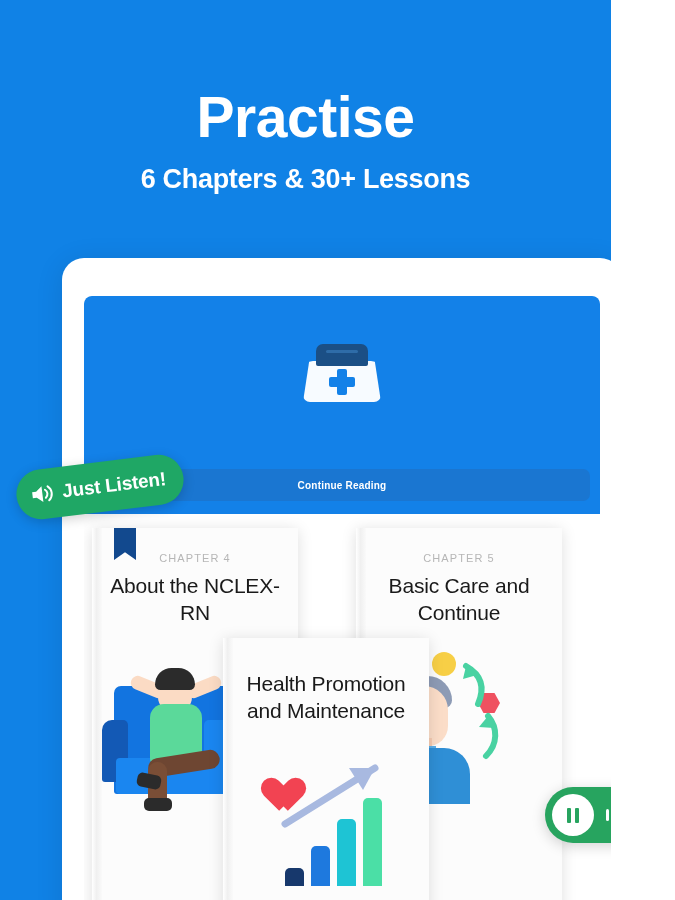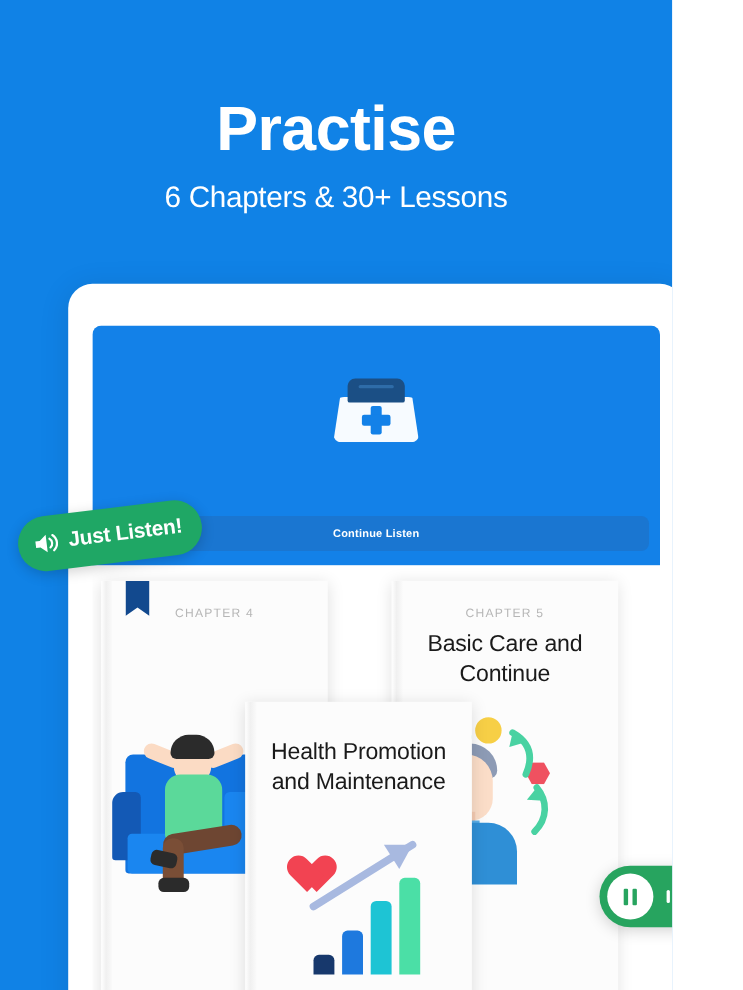--- a/index.html
+++ b/index.html
@@ -30,21 +30,21 @@
   .title {
     font-size: 57px;
     font-weight: bold;
     color: #ffffff;
     letter-spacing: -0.5px;
     line-height: 1.05;
   }
   .subtitle {
     margin-top: 16px;
     font-size: 27px;
-    font-weight: normal;
+    font-weight: bold;
     color: #ffffff;
     letter-spacing: -0.3px;
   }
 
   
   .tablet {
     position: absolute;
     left: 62px;
     top: 258px;
     width: 560px;
@@ -473,30 +473,31 @@
 
         <div class="nurse-cap">
           <div class="cap-body"></div>
           <div class="cap-band">
             <div class="cap-band-line"></div>
           </div>
           <div class="cap-cross-v"></div>
           <div class="cap-cross-h"></div>
         </div>
 
-        <button class="continue-btn">Continue Listen</button>
+        <button class="continue-btn">Continue Reading</button>
       </div>
 
       <div class="cards-area">
 
         <div class="card card-1">
           <div class="card-spine"></div>
           <div class="bookmark"></div>
           <div class="card-body">
             <div class="chapter-label">CHAPTER 4</div>
+            <div class="chapter-title">About the NCLEX-RN</div>
             <div class="art art1">
               <div class="chair"></div>
               <div class="chair-armL"></div>
               <div class="chair-armR"></div>
               <div class="chair-seat"></div>
               <div class="p1-armL"></div>
               <div class="p1-armR"></div>
               <div class="p1-head"></div>
               <div class="p1-hair"></div>
               <div class="p1-torso"></div>

